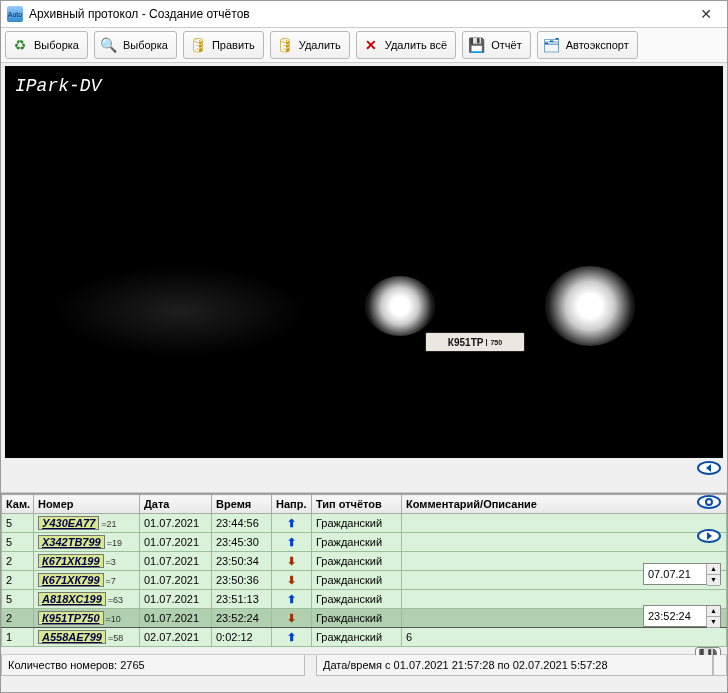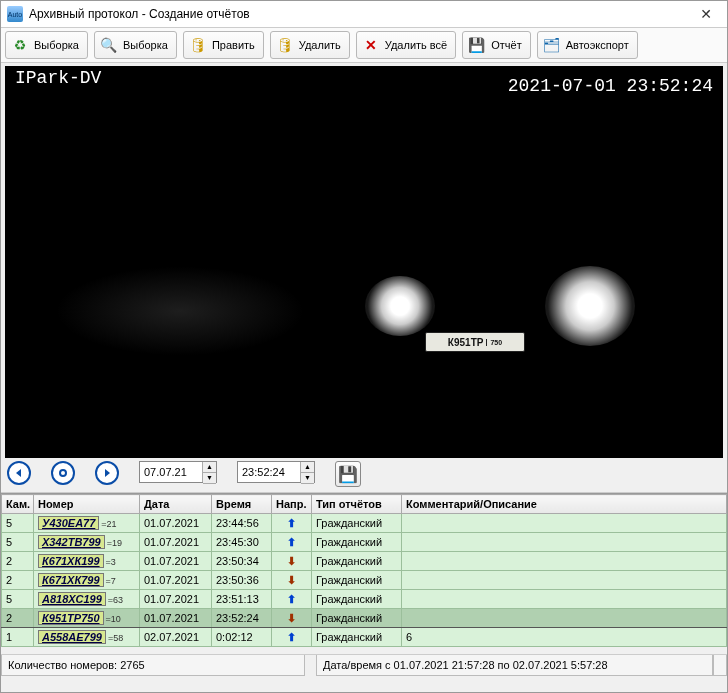--- a/index.html
+++ b/index.html
@@ -67,23 +67,24 @@
   }
   .video-area {
     width: 718px;
     height: 392px;
     margin: 3px 4px;
     background: #000;
     position: relative;
     overflow: hidden;
   }
   .vid-overlay-tl {
-    position: absolute; top: 2px; left: 10px;
+    position: absolute; top: 10px; left: 10px;
     color: #fff; font-size: 18px; font-family: 'Courier New', monospace;
     text-shadow: 1px 1px 2px #000;
+    font-style: italic;
   }
   .vid-overlay-tr {
     position: absolute; top: 10px; right: 10px;
     color: #fff; font-size: 18px; font-family: 'Courier New', monospace;
     text-shadow: 1px 1px 2px #000;
   }
   .car {
     position: absolute;
     left: 320px; top: 140px;
     width: 320px; height: 180px;
@@ -120,24 +121,25 @@
   .plate-img .region {
     border-left: 1px solid #222;
     padding-left: 3px;
     margin-left: 3px;
     font-size: 7px;
     line-height: 7px;
   }
   .controls-row {
     height: 32px;
     display: flex;
-    align-items: flex-start;
+    align-items: flex-end;
     padding: 0 6px;
     gap: 20px;
     border-bottom: 1px solid #ccc;
+    flex-direction: column;
   }
   .nav-btn {
     width: 24px; height: 24px;
     border: 2px solid #0a4da8;
     border-radius: 50%;
     display: flex; align-items: center; justify-content: center;
     color: #0a4da8;
     background: #fff;
     cursor: pointer;
     font-size: 12px;
@@ -281,21 +283,20 @@
     <span>Отчёт</span>
   </div>
   <div class="tbtn">
     <span class="tbtn-icon" style="color:#16a">🗂</span>
     <span>Автоэкспорт</span>
   </div>
 </div>
 
 <div class="video-area">
   <div class="vid-overlay-tl">IPark-DV</div>
-  <div class="vid-overlay-tr">2021-07-01 23:52:24</div>
   <div class="bumper-glow"></div>
   <div class="car">
     <div class="headlight hl-left"></div>
     <div class="headlight hl-right"></div>
     <div class="plate-img">
       <span>К951ТР</span>
       <span class="region">750</span>
     </div>
   </div>
 </div>

